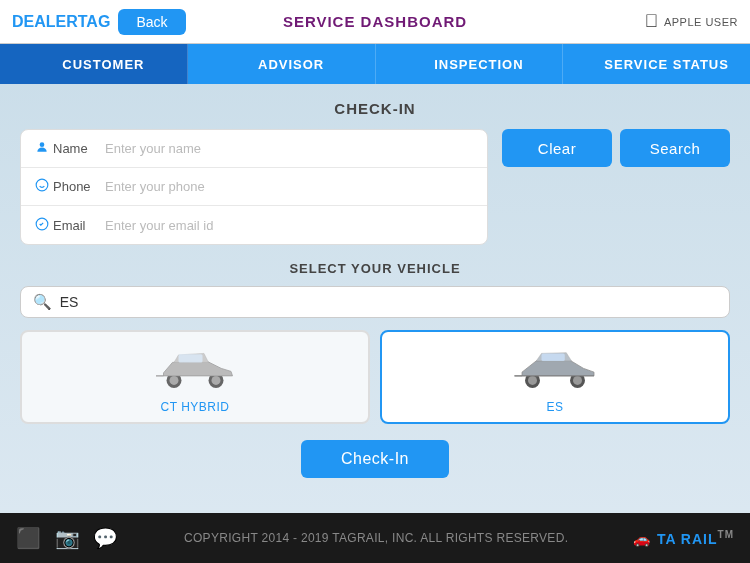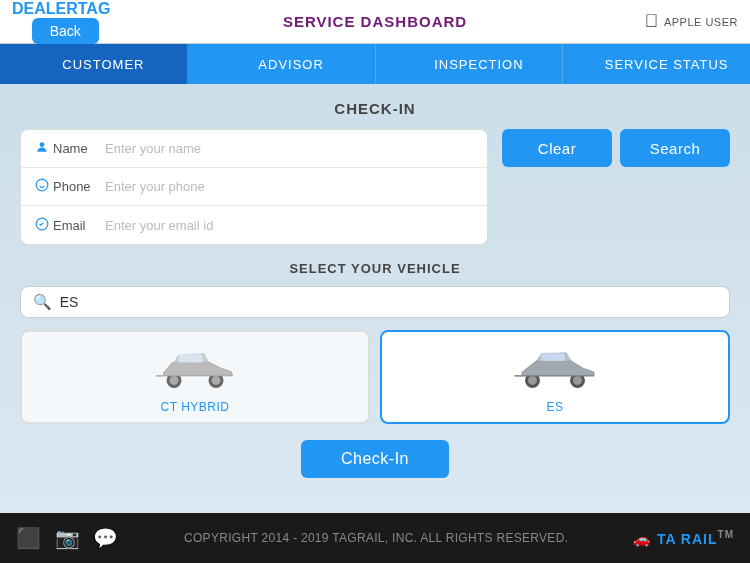--- a/index.html
+++ b/index.html
@@ -19,21 +19,20 @@
       justify-content: space-between;
       background: #fff;
       height: 44px;
       padding: 0 12px;
       border-bottom: 1px solid #ccc;
     }
     #header-left {
       display: flex;
       align-items: center;
       gap: 0;
-      flex-direction: column;
     }
     #logo-text {
       font-size: 16px;
       font-weight: 300;
       color: #2196F3;
     }
     #logo-text span {
       font-weight: 700;
     }
     #back-btn {
@@ -77,21 +76,21 @@
       background: #2196F3;
       height: 40px;
     }
     .nav-tab {
       flex: 1;
       display: flex;
       align-items: center;
       justify-content: center;
       color: #fff;
       font-size: 13px;
-      font-weight: 400;
+      font-weight: 700;
       letter-spacing: 1px;
       cursor: pointer;
       border-right: 1px solid rgba(255,255,255,0.2);
       padding-left: 20px;
     }
     .nav-tab:last-child { border-right: none; }
     .nav-tab.active {
       background: #1565C0;
     }
 

